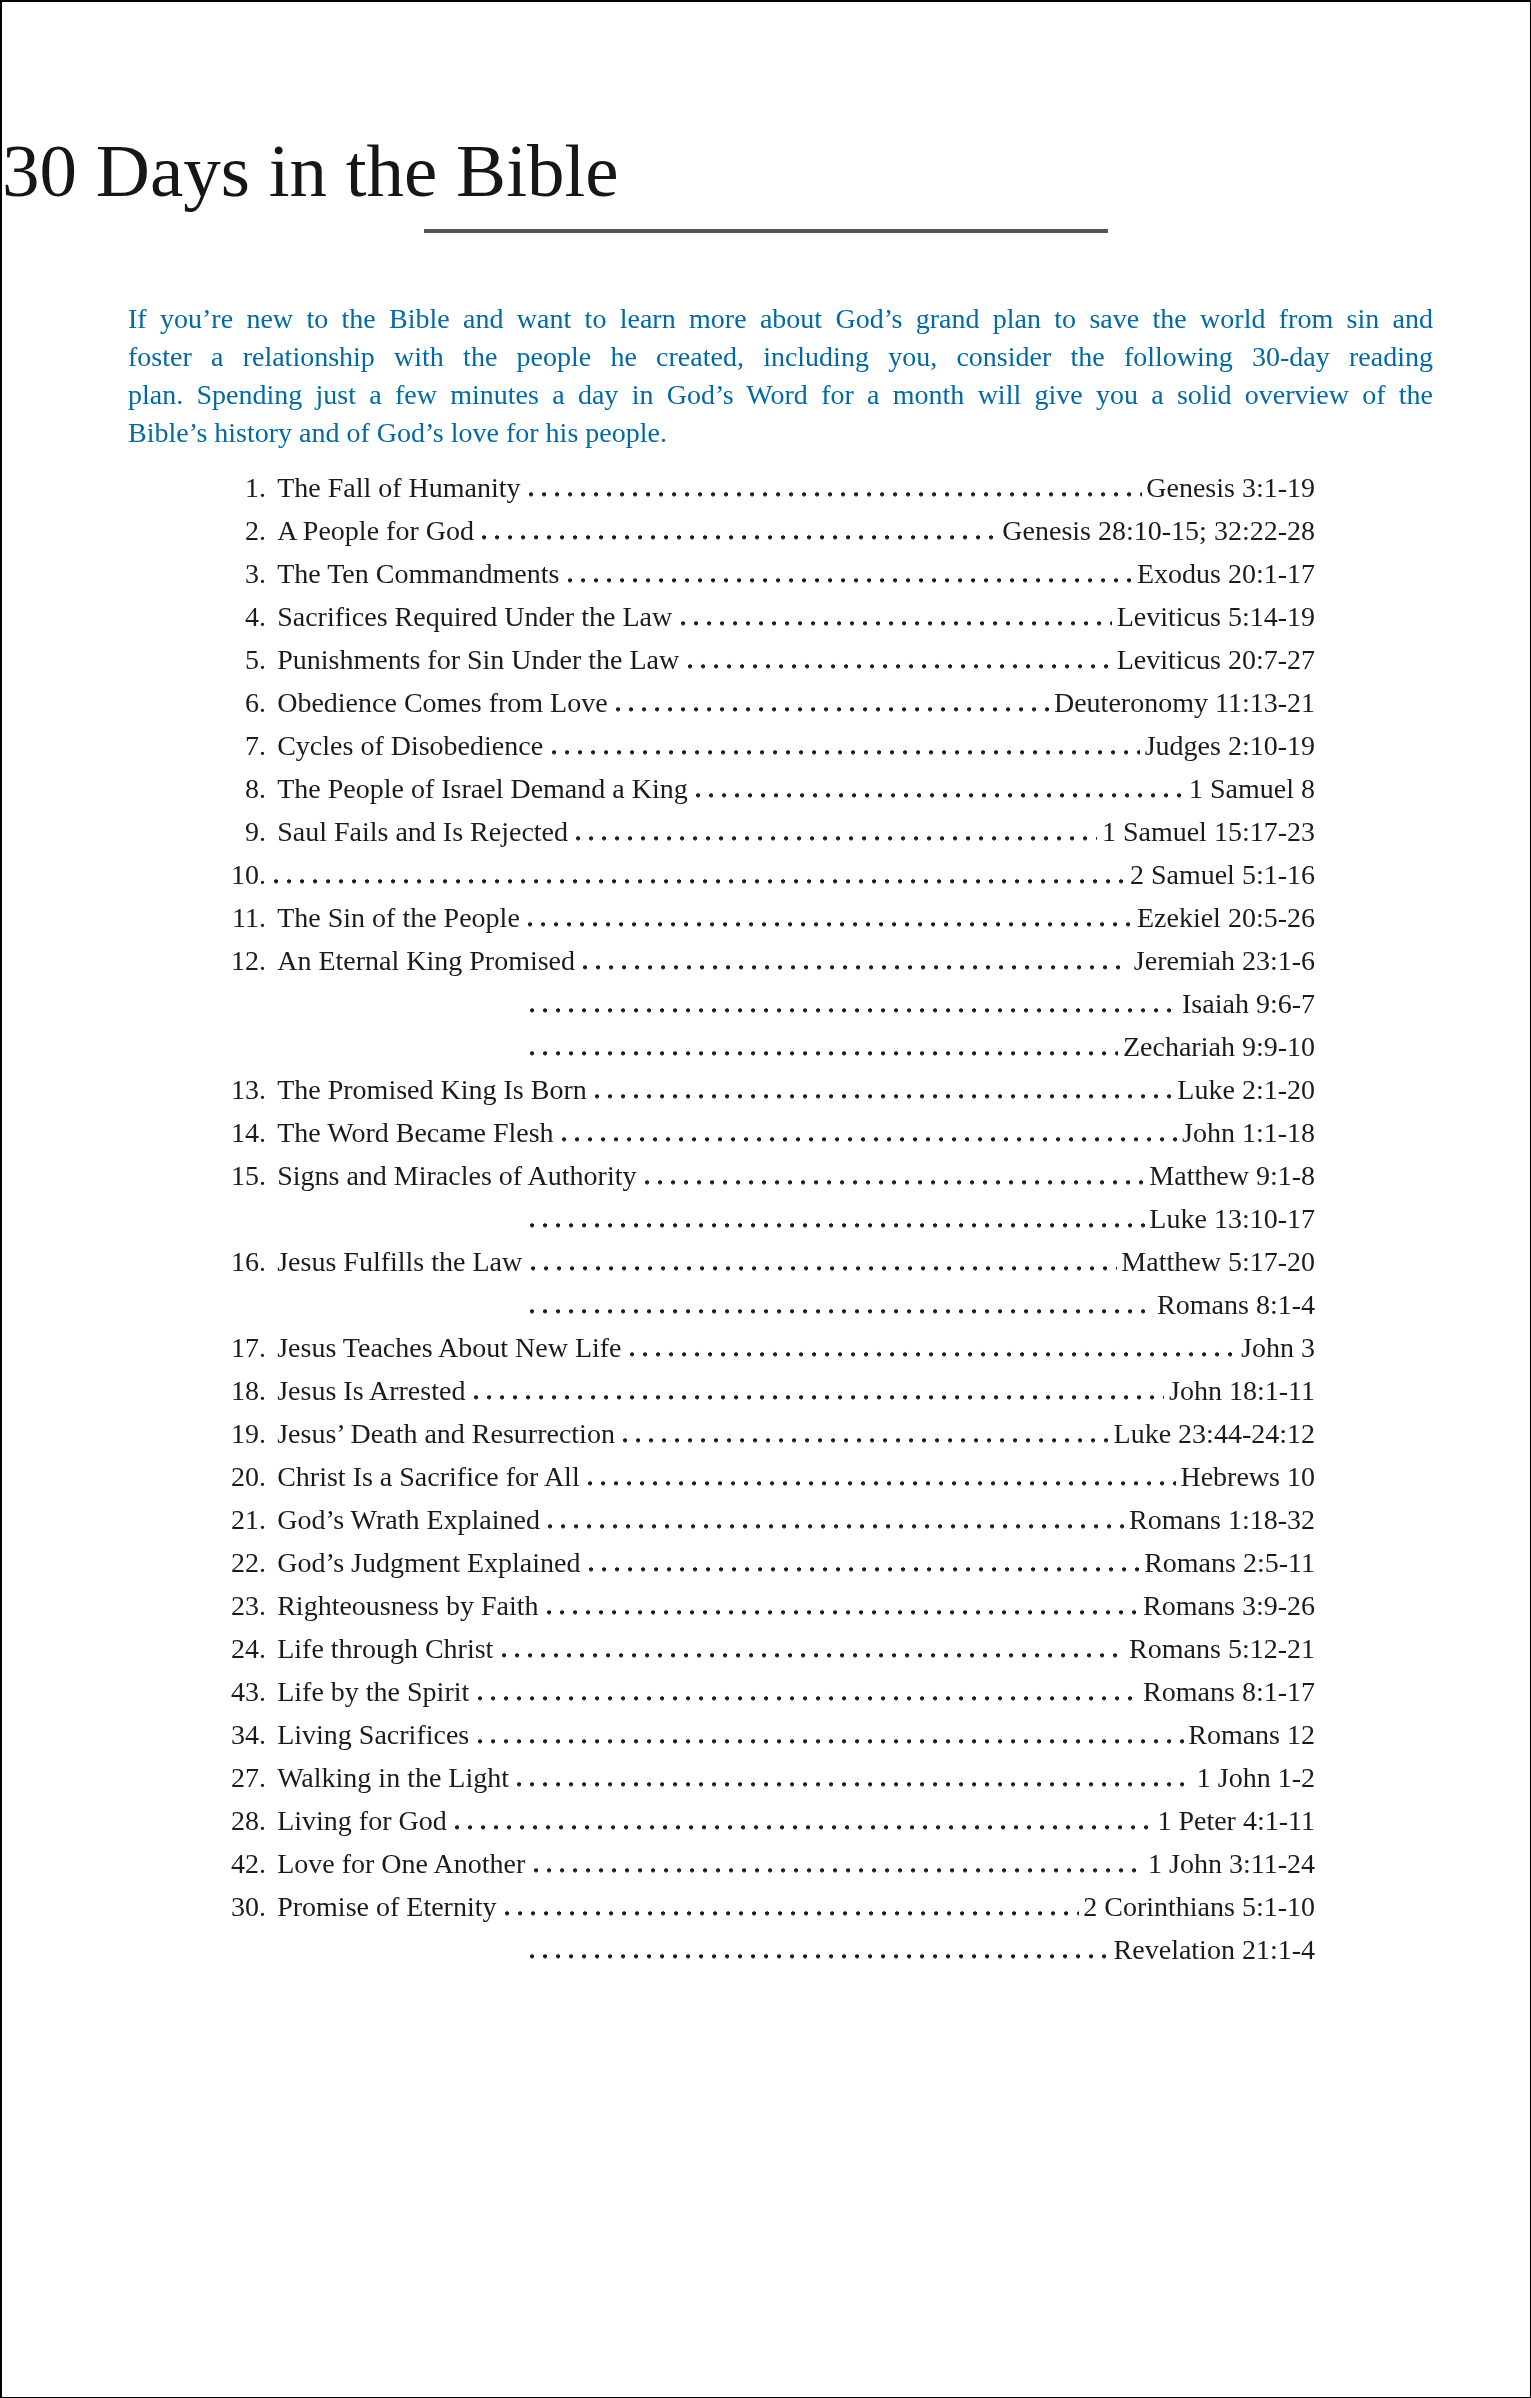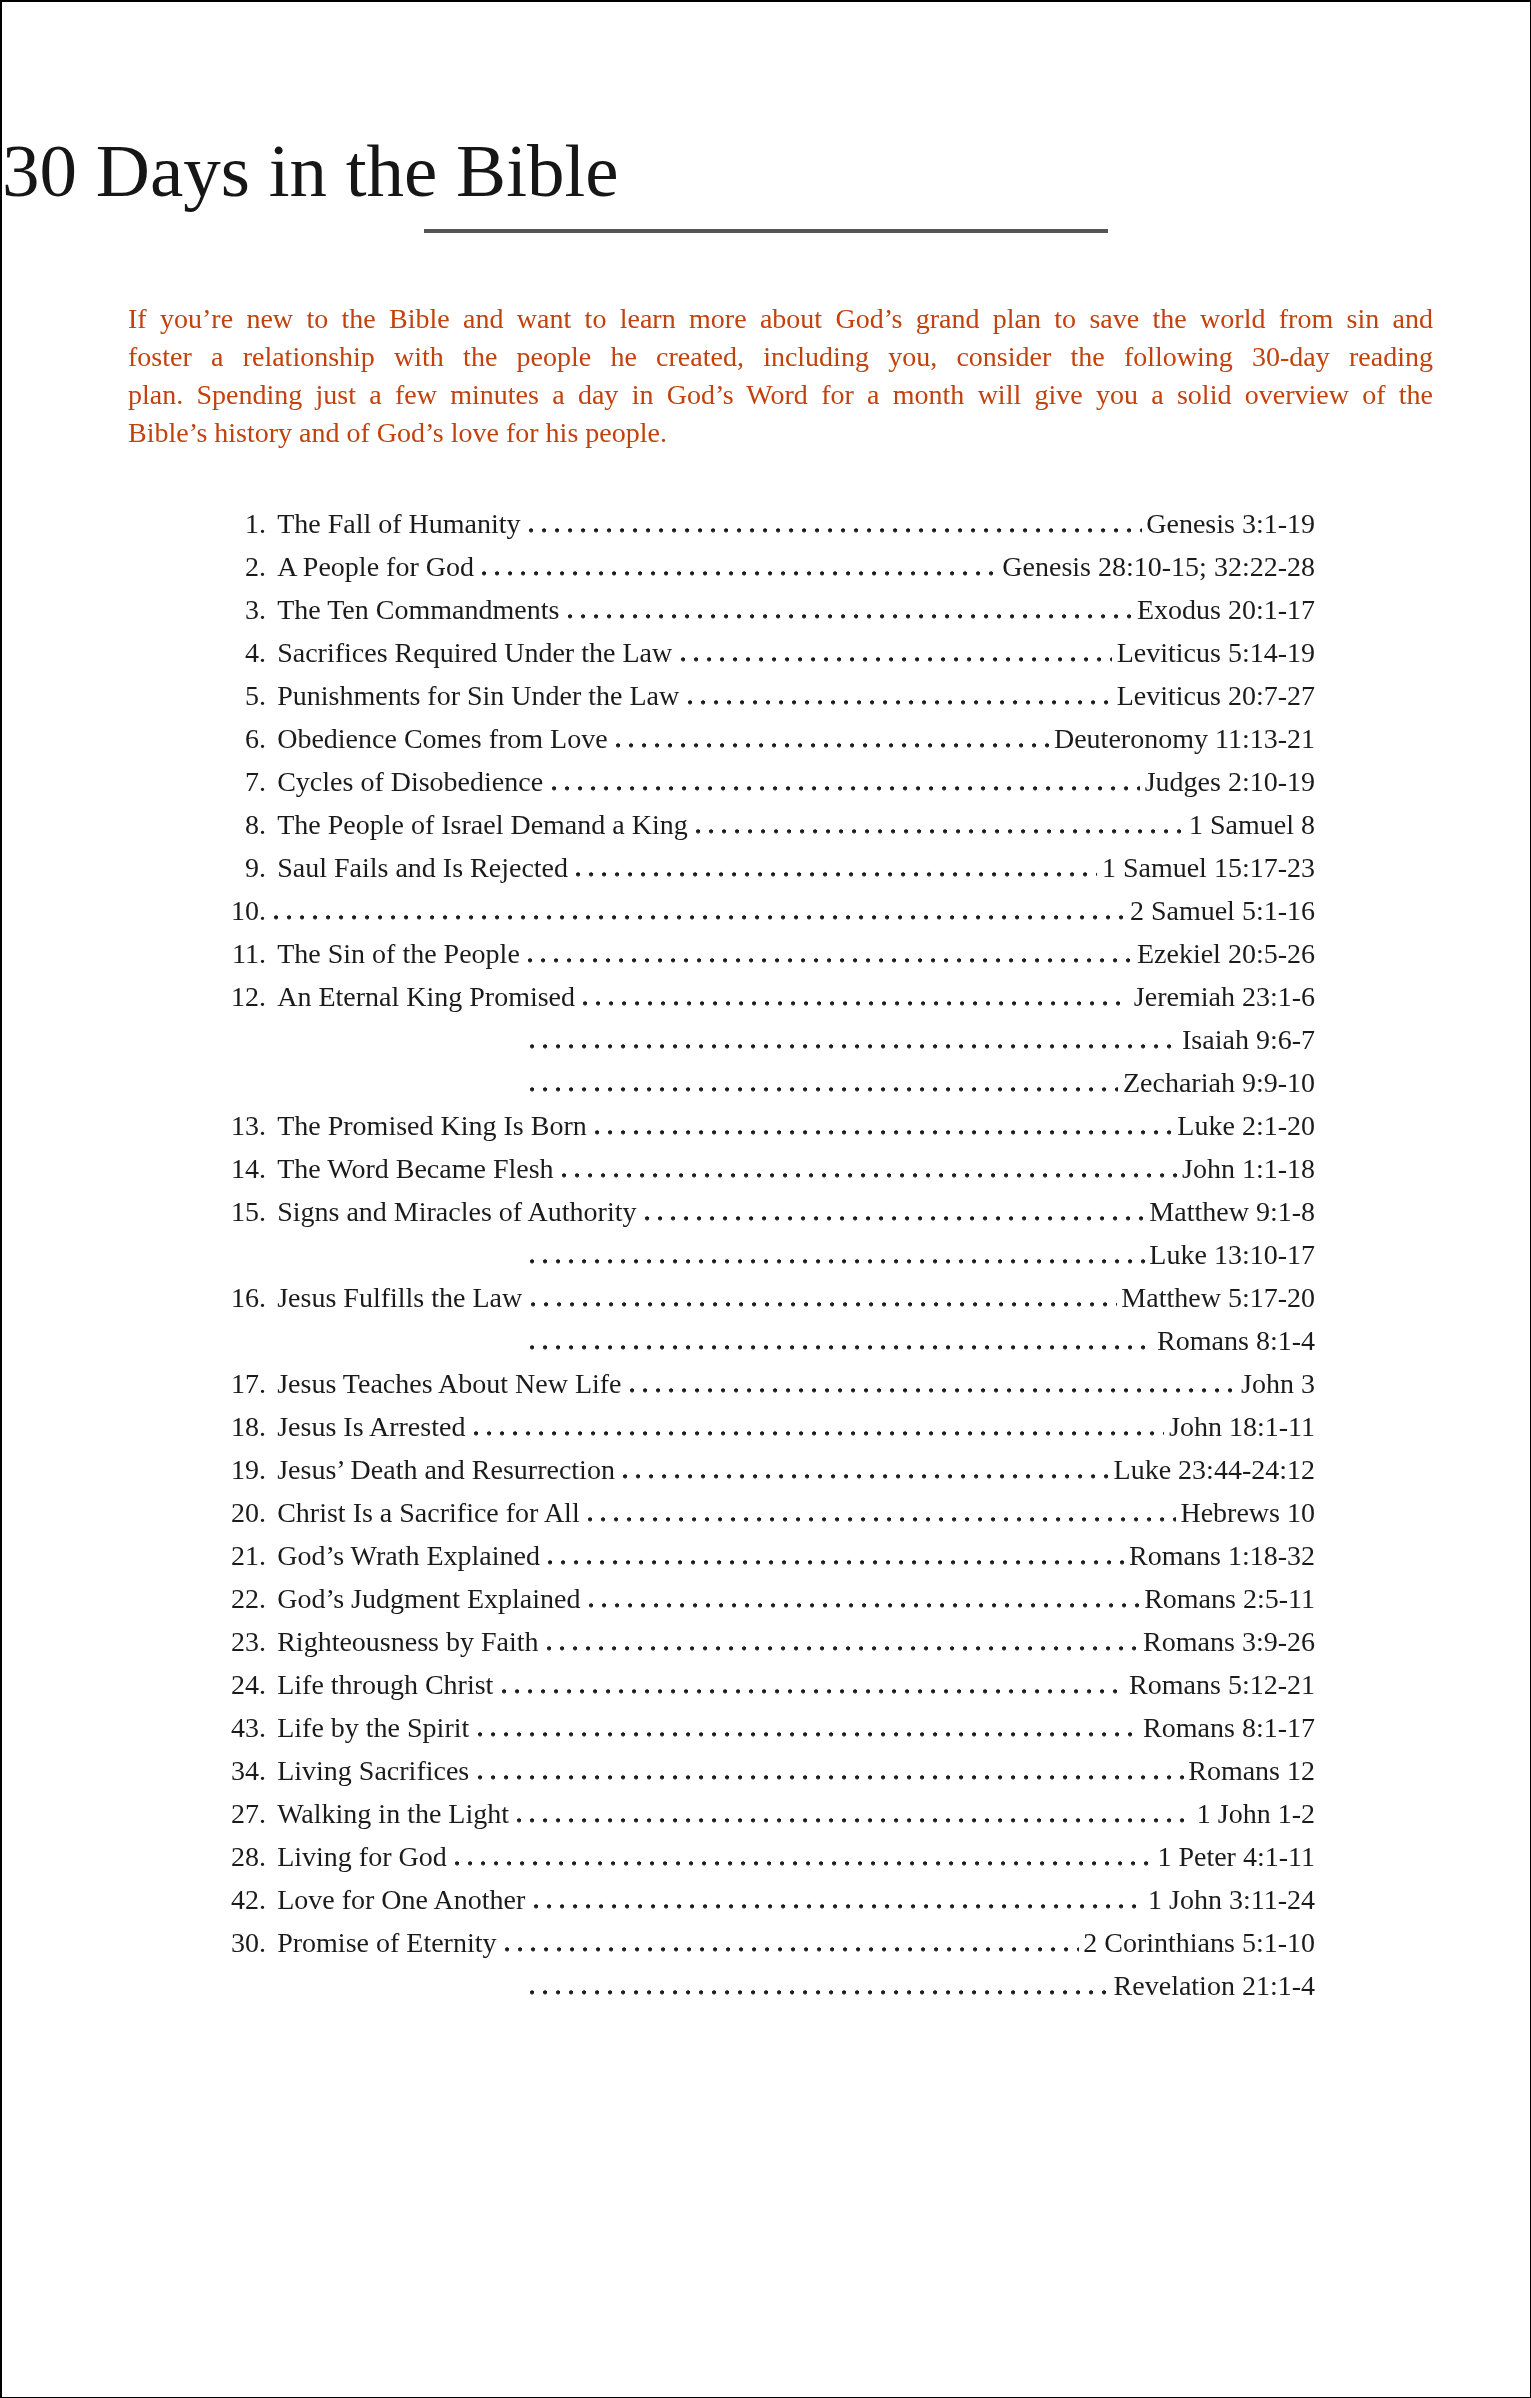--- a/index.html
+++ b/index.html
@@ -30,21 +30,21 @@
   .title-rule {
     width: 684px;
     height: 4.7px;
     margin: 20.6px auto 0 auto;
     background: #555555;
   }
   .intro {
     margin: 67px 97px 0 126px;
     font-size: 28px;
     line-height: 38px;
-    color: #c2410c;
+    color: #0369a1;
   }
   .intro .line {
     text-align: justify;
   }
   .intro .line.just {
     text-align-last: justify;
   }
   .plan-list {
     margin-top: 14px;
     padding-left: 212px;
@@ -76,21 +76,20 @@
     background-image: radial-gradient(circle at 2.1px 3.3px, #1b1b1b 1.8px, rgba(0,0,0,0) 2.2px);
     background-size: 13px 6.6px;
     background-repeat: repeat-x;
     background-position: left bottom;
   }
   .row.cont .leader {
     margin-left: 253px;
   }
   .ref {
     flex: none;
-    margin-top: 36px;
   }
 </style>
 </head>
 <body>
 
 <div class="page">
 
   <h1 class="doc-title">30 Days in the Bible</h1>
 
   <div class="title-rule"></div>

